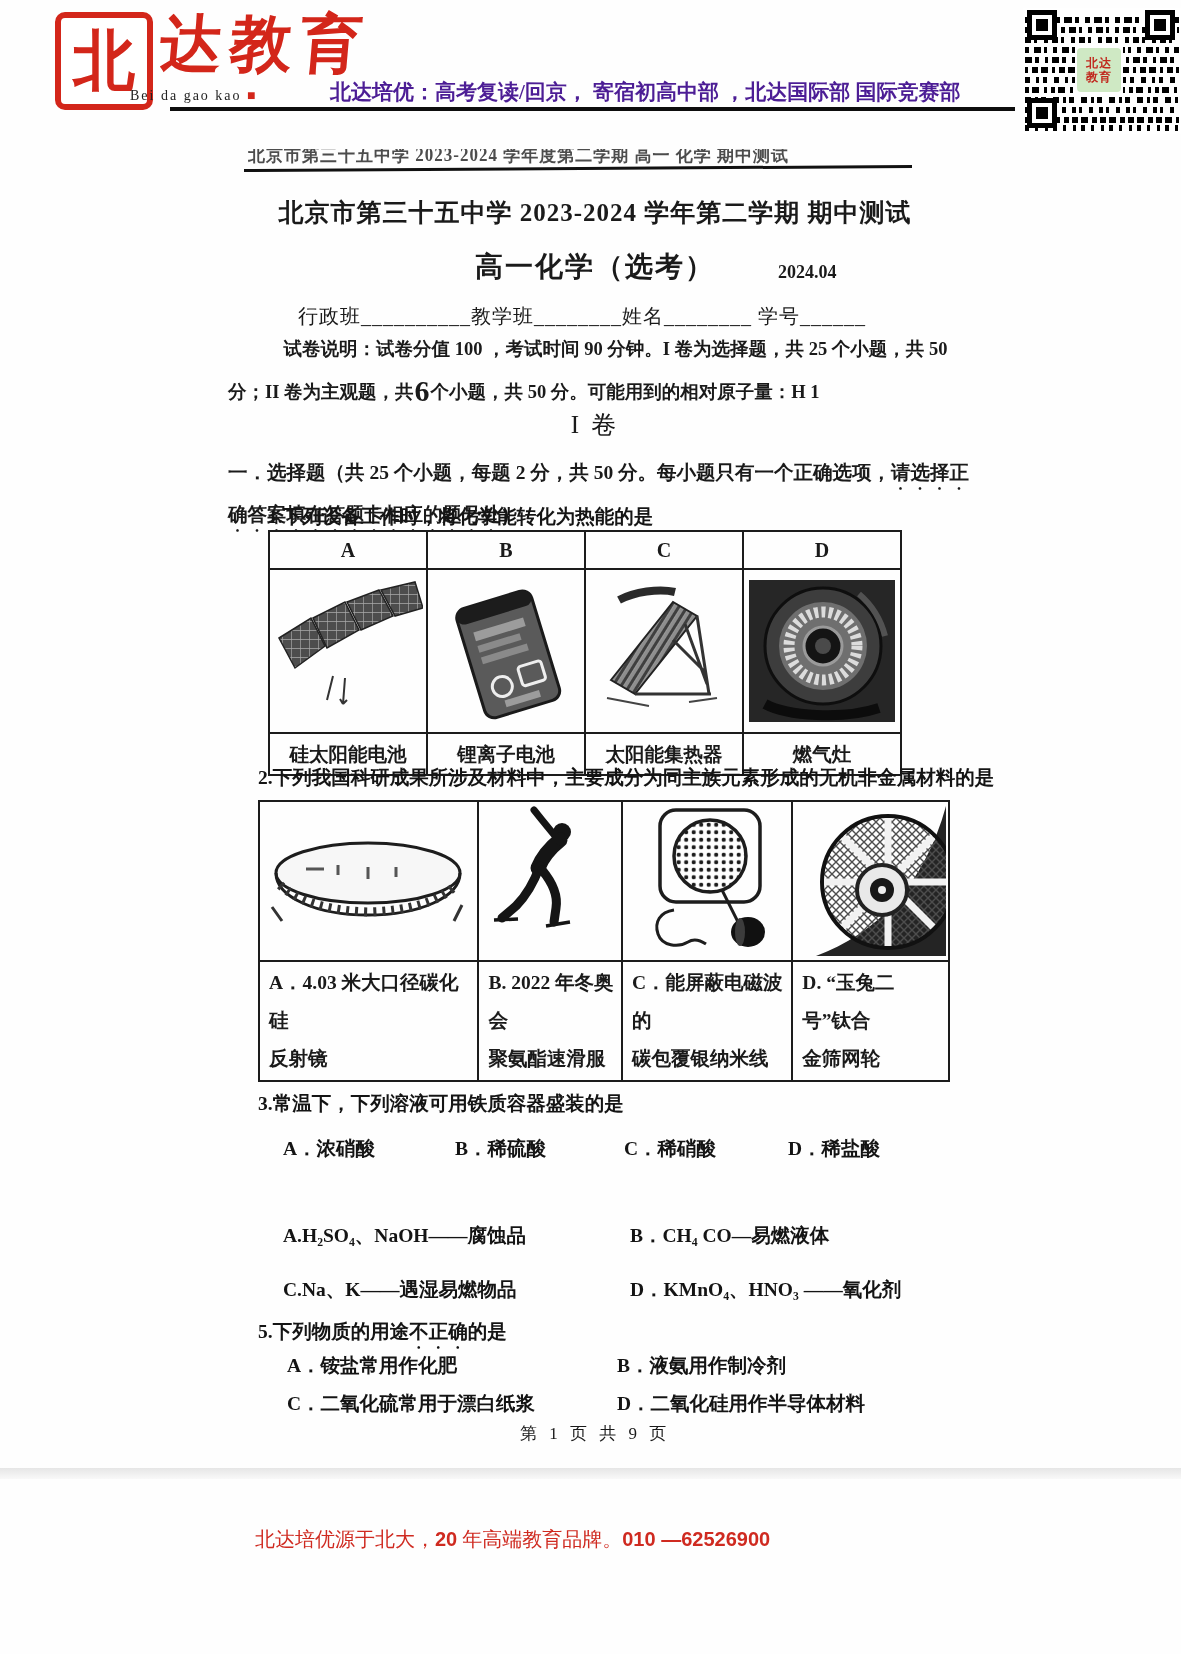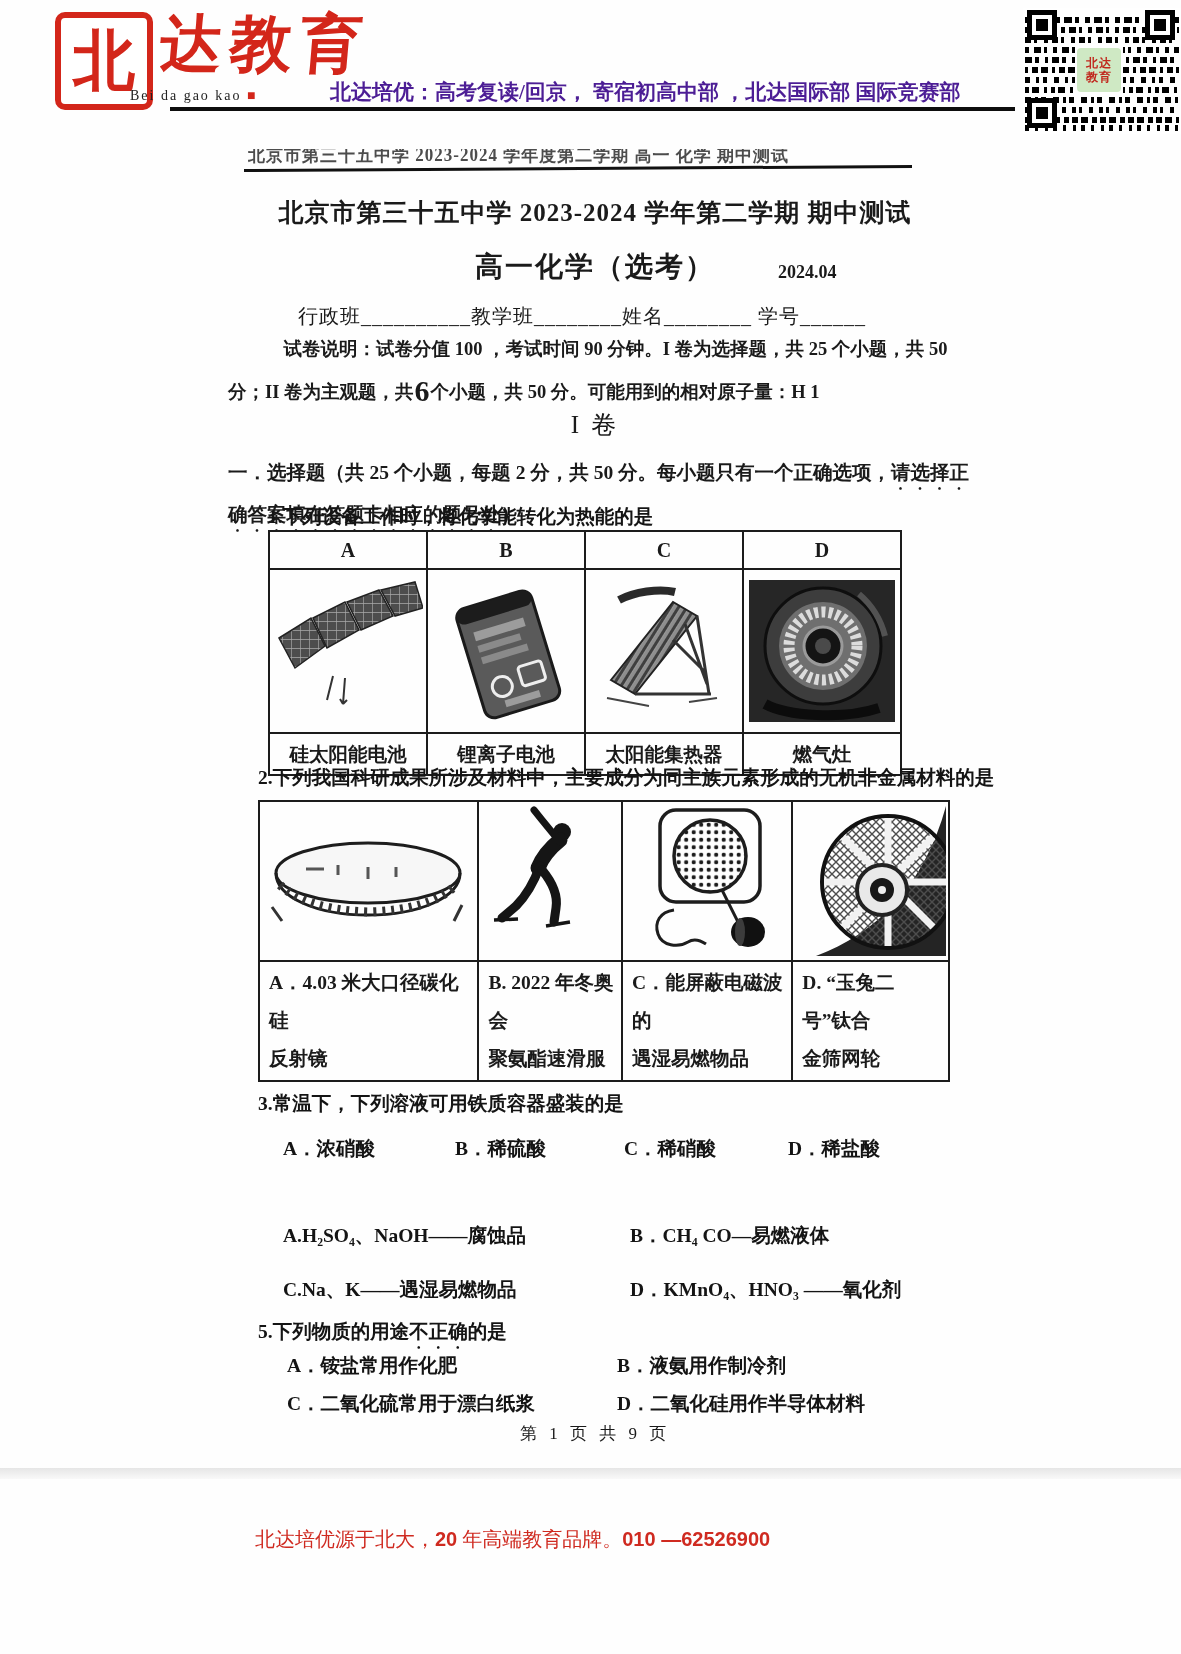--- a/index.html
+++ b/index.html
@@ -287,21 +287,21 @@
       <td>
             <div>A．4.03 米大口径碳化硅</div>
             <div>反射镜</div>
           </td>
       <td>
             <div>B. 2022 年冬奥会</div>
             <div>聚氨酯速滑服</div>
           </td>
       <td>
             <div>C．能屏蔽电磁波的</div>
-            <div>遇湿易燃物品</div>
+            <div>碳包覆银纳米线</div>
           </td>
       <td>
             <div>D. “玉兔二号”钛合</div>
             <div>金筛网轮</div>
           </td>
     </tr>
   </tbody>
     </table>
 
   <div class="qtext" style="left:258px;top:1090px;">3.常温下，下列溶液可用铁质容器盛装的是</div>

